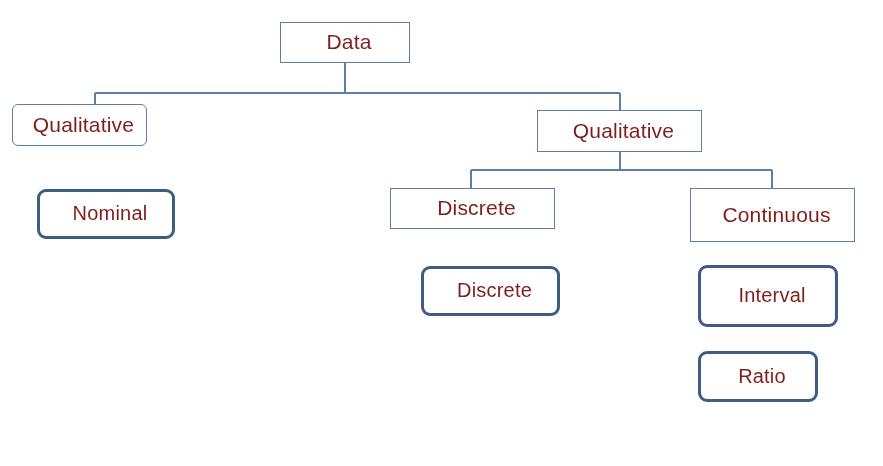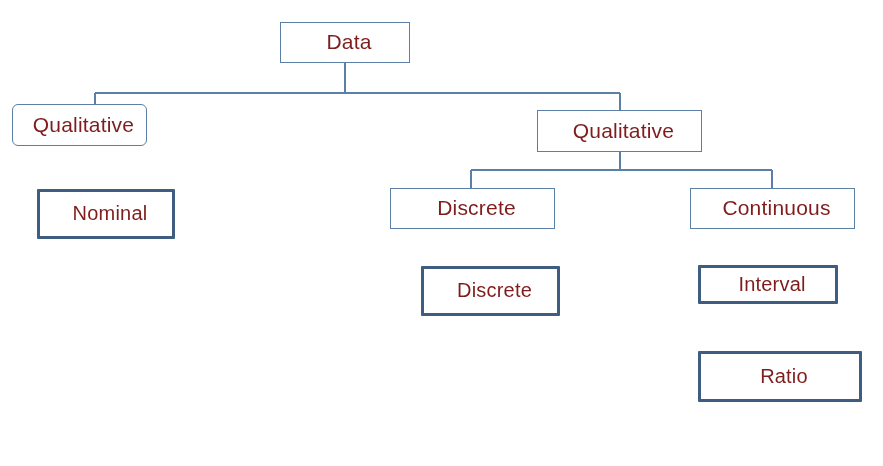--- a/index.html
+++ b/index.html
@@ -37,21 +37,21 @@
     white-space: nowrap;
     padding-left: 8px;
   }
   .node-plain {
     border: 1px solid #5b7fa6;
     font-size: 21px;
     letter-spacing: 0.2px;
   }
   .node-rounded {
     border: 3px solid #3f5d80;
-    border-radius: 1px;
+    border-radius: 9px;
     font-size: 20px;
     letter-spacing: 0.2px;
   }
   .node-label {
     display: block;
     line-height: 1;
     padding-bottom: 2px;
   }
 </style>
 </head>
@@ -79,27 +79,27 @@
       </div>
       <div class="node node-plain" style="left: 537px; top: 110px; width: 165px; height: 42px;">
         <span class="node-label">Qualitative</span>
       </div>
       <div class="node node-rounded" style="left: 37px; top: 189px; width: 138px; height: 50px;">
         <span class="node-label">Nominal</span>
       </div>
       <div class="node node-plain" style="left: 390px; top: 188px; width: 165px; height: 41px; text-align: center;">
         <span class="node-label">Discrete</span>
       </div>
-      <div class="node node-plain" style="left: 690px; top: 188px; width: 165px; height: 41px;">
+      <div class="node node-plain" style="left: 690px; top: 188px; width: 165px; height: 54px;">
         <span class="node-label">Continuous</span>
       </div>
       <div class="node node-rounded" style="left: 421px; top: 266px; width: 139px; height: 50px;">
         <span class="node-label">Discrete</span>
       </div>
-      <div class="node node-rounded" style="left: 698px; top: 265px; width: 140px; height: 39px;">
+      <div class="node node-rounded" style="left: 698px; top: 265px; width: 140px; height: 62px;">
         <span class="node-label">Interval</span>
       </div>
-      <div class="node node-rounded" style="left: 698px; top: 351px; width: 164px; height: 51px;">
+      <div class="node node-rounded" style="left: 698px; top: 351px; width: 120px; height: 51px;">
         <span class="node-label">Ratio</span>
       </div>
     </div>
 
 </div>
 
 </body></html>

